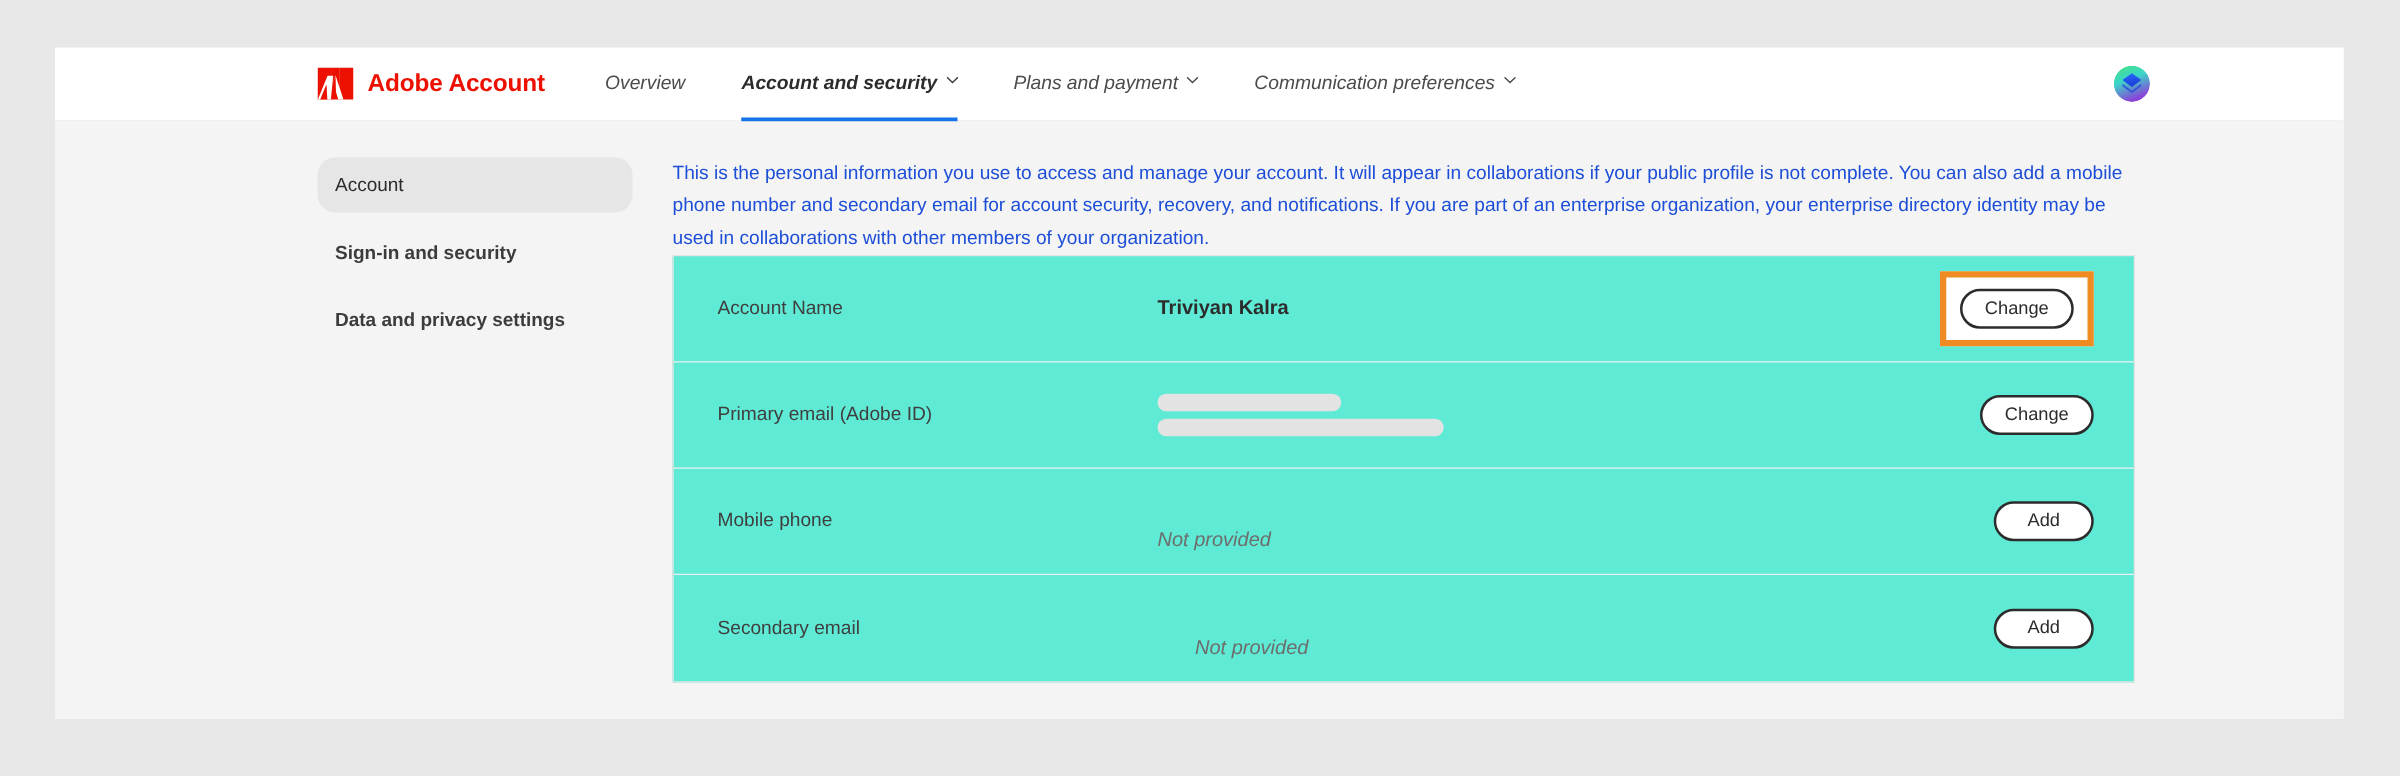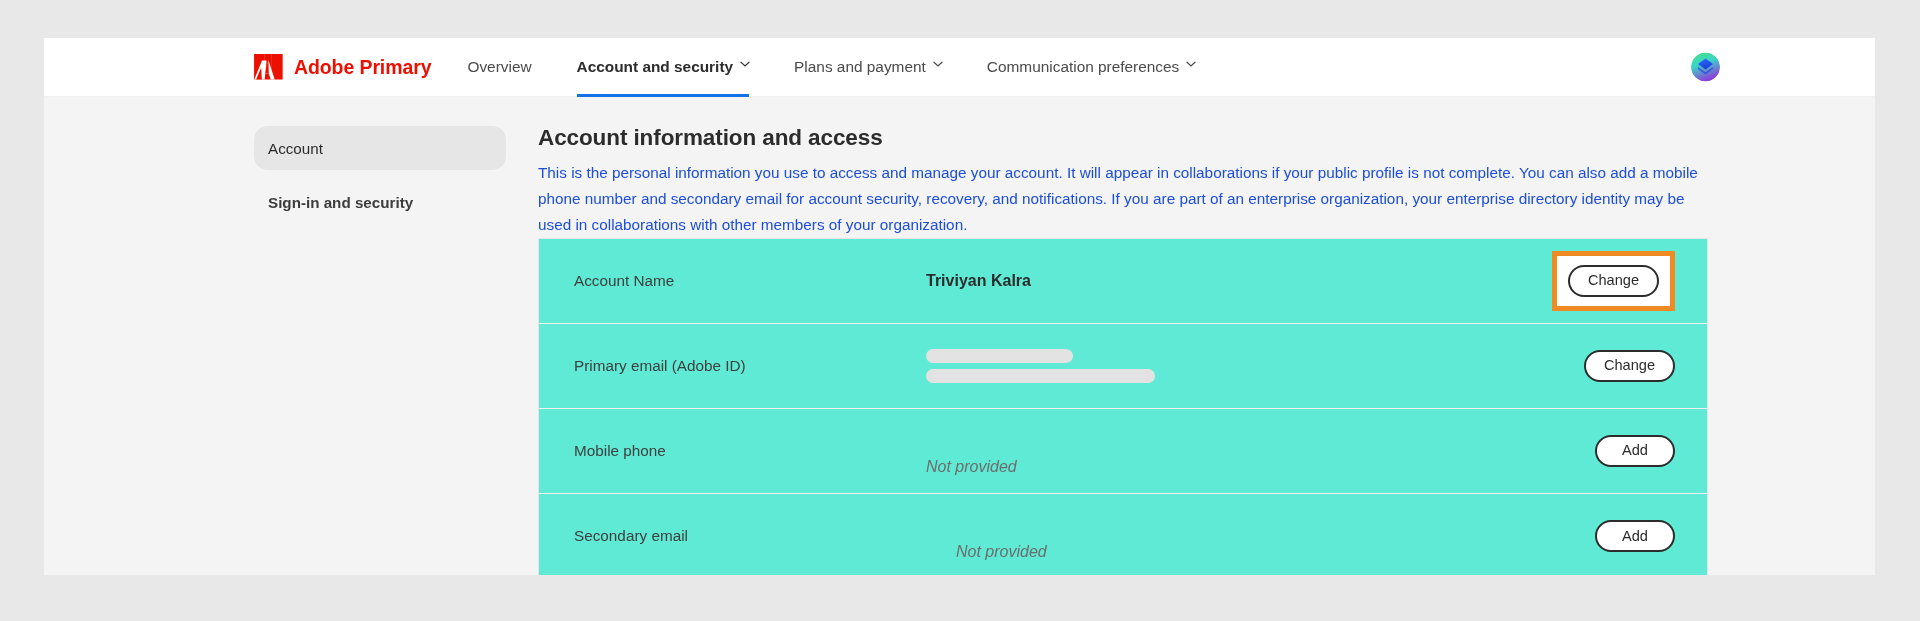--- a/index.html
+++ b/index.html
@@ -55,22 +55,23 @@
     color: #eb1000;
     font-size: 19.5px;
     font-weight: 700;
     letter-spacing: -0.1px;
     white-space: nowrap;
   }
 
   .nav {
     display: flex;
     align-items: flex-end;
-    margin-left: 36px;
+    margin-left: 48px;
     height: 59px;
+    font-style: italic;
   }
   .nav-item {
     position: relative;
     height: 59px;
     display: flex;
     align-items: center;
     padding: 0 0 0 0;
     margin-right: 45px;
     font-size: 15.4px;
     color: #4b4b4b;
@@ -263,21 +264,21 @@
           <svg class="adobe-logo" viewBox="0 0 30 27" xmlns="http://www.w3.org/2000/svg">
             <polygon points="0,0 11.2,0 11.2,26.5 0,26.5" fill="#eb1000"></polygon>
             <polygon points="18.5,0 29.7,0 29.7,26.5 18.5,26.5" fill="#eb1000"></polygon>
             <polygon points="11.2,0 18.5,0 18.5,26.5 11.2,26.5" fill="#eb1000"></polygon>
             <polygon points="14.9,6.5 21.5,26.5 17.2,26.5 15.3,20.3 10.6,20.3" fill="#ffffff"></polygon>
             <polygon points="14.9,6.5 10.4,20.3 15.3,20.3" fill="#eb1000"></polygon>
             <polygon points="11.0,26.5 0.2,26.5 8.3,6.8 13.0,6.8" fill="#ffffff"></polygon>
             <polygon points="8.1,26.5 2.2,26.5 7.4,14.0" fill="#eb1000"></polygon>
           </svg>
         </span>
-        <span class="brand-name">Adobe Primary</span>
+        <span class="brand-name">Adobe Account</span>
       </div>
 
       <nav class="nav">
         <div class="nav-item">
           <span class="label">Overview</span>
         </div>
         <div class="nav-item active">
           <span class="label">Account and security</span>
           <span class="caret">
             <svg viewBox="0 0 10 7" width="10" height="7">
@@ -325,24 +326,26 @@
 
     <div class="body-area">
 
       <aside class="sidebar">
         <div class="side-item selected">
           <span>Account</span>
         </div>
         <div class="side-item">
           <span>Sign-in and security</span>
         </div>
+        <div class="side-item">
+          <span>Data and privacy settings</span>
+        </div>
       </aside>
 
       <section class="main">
-        <h1 class="page-title">Account information and access</h1>
         <p class="intro">This is the personal information you use to access and manage your account. It will appear in collaborations if your public profile is not complete. You can also add a mobile phone number and secondary email for account security, recovery, and notifications. If you are part of an enterprise organization, your enterprise directory identity may be used in collaborations with other members of your organization.</p>
 
         <div class="card">
 
           <div class="row">
             <div class="row-label">Account Name</div>
             <div class="row-value">Triviyan Kalra</div>
             <div class="row-action">
               <span class="highlight-box">
                 <button class="btn">Change</button>

